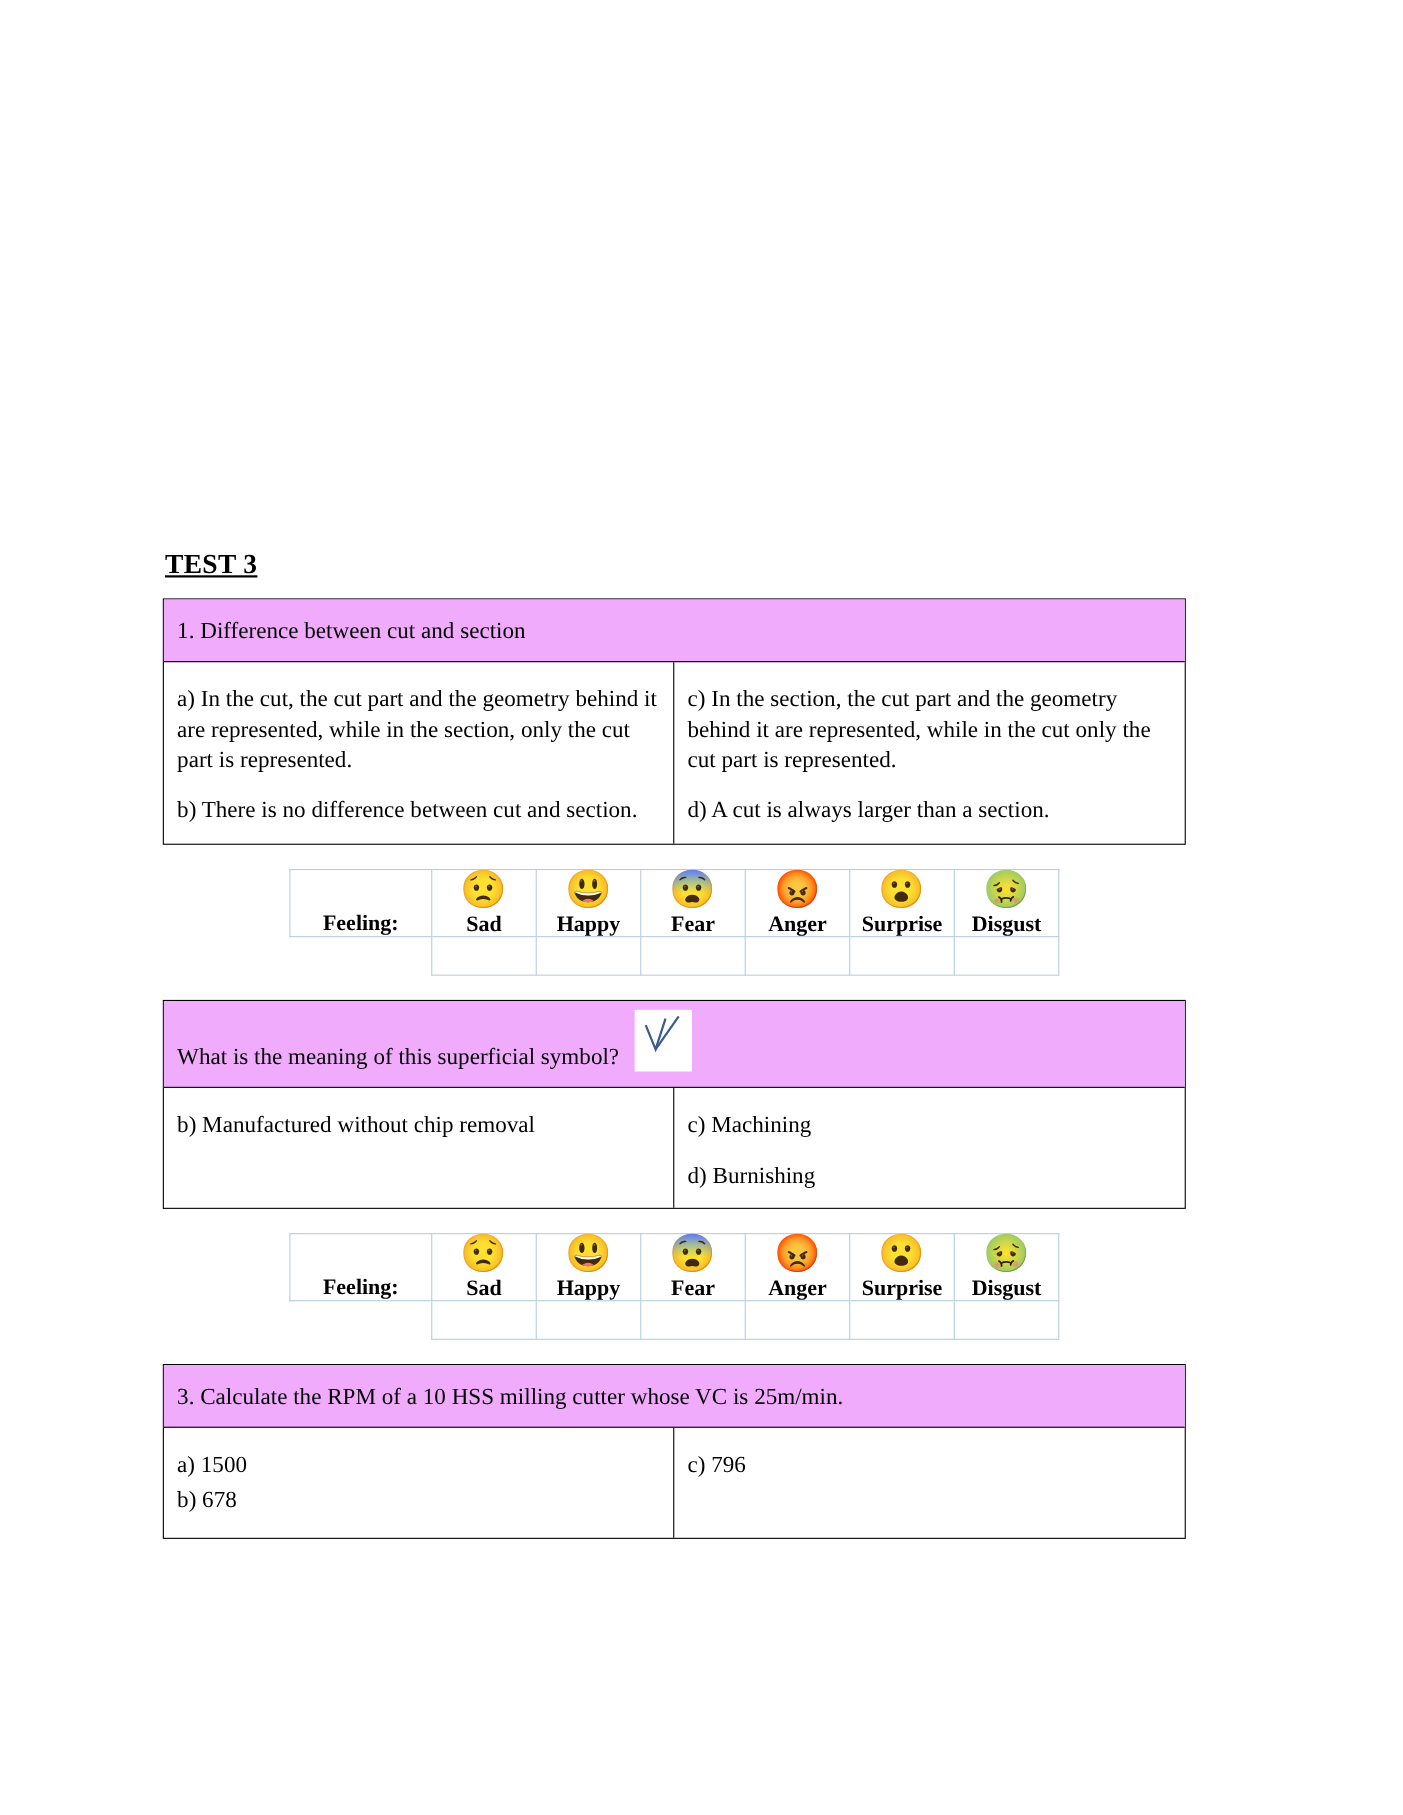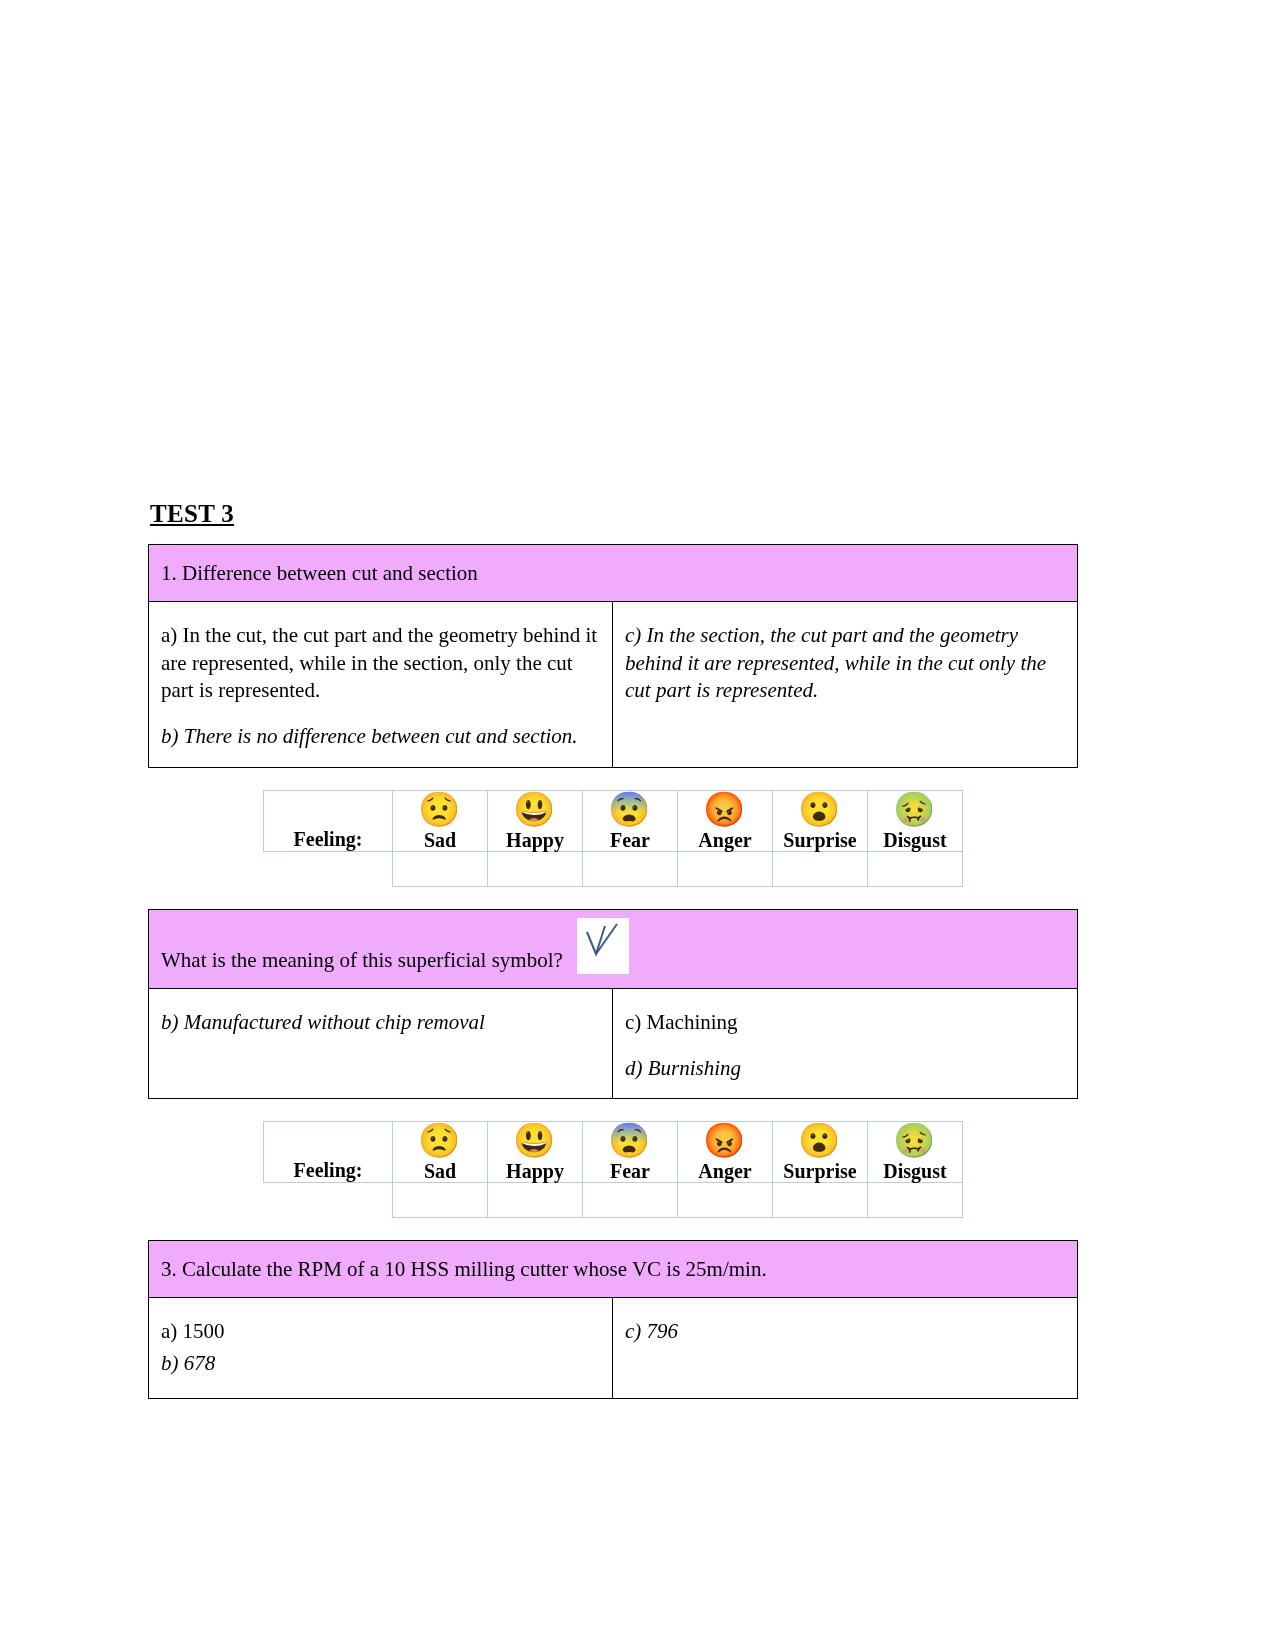--- a/index.html
+++ b/index.html
@@ -64,21 +64,21 @@
     width: 50%;
     box-sizing: border-box;
     padding: 20px 14px 16px 12px;
     font-size: 21px;
     line-height: 1.32;
   }
   .acol.left {
     border-right: 1px solid #000;
   }
   .opt { margin: 0 0 18px 0; }
-  .opt:last-child { margin-bottom: 0; font-style: italic; }
+  .opt:last-child { margin-bottom: 0; }
   .opt.tight { margin-bottom: 4px; }
 
   
   .feeling-wrap {
     display: flex;
     justify-content: center;
     margin: 22px 0 22px 0;
   }
   table.feeling {
     border-collapse: collapse;
@@ -145,20 +145,21 @@
       <div class="qhead">
         <span class="qtext">1. Difference between cut and section</span>
       </div>
       <div class="answers">
         <div class="acol left">
           <div class="opt">a) In the cut, the cut part and the geometry behind it are represented, while in the section, only the cut part is represented.</div>
           <div class="opt">b) There is no difference between cut and section.</div>
         </div>
         <div class="acol">
           <div class="opt">c) In the section, the cut part and the geometry behind it are represented, while in the cut only the cut part is represented.</div>
+          <div class="opt">d) A cut is always larger than a section.</div>
         </div>
       </div>
     </div>
 
     <div class="feeling-wrap">
       <table class="feeling">
         <tbody>
             <tr>
           <td class="feeling-label" rowspan="1">Feeling:</td>
           <td class="emo">

